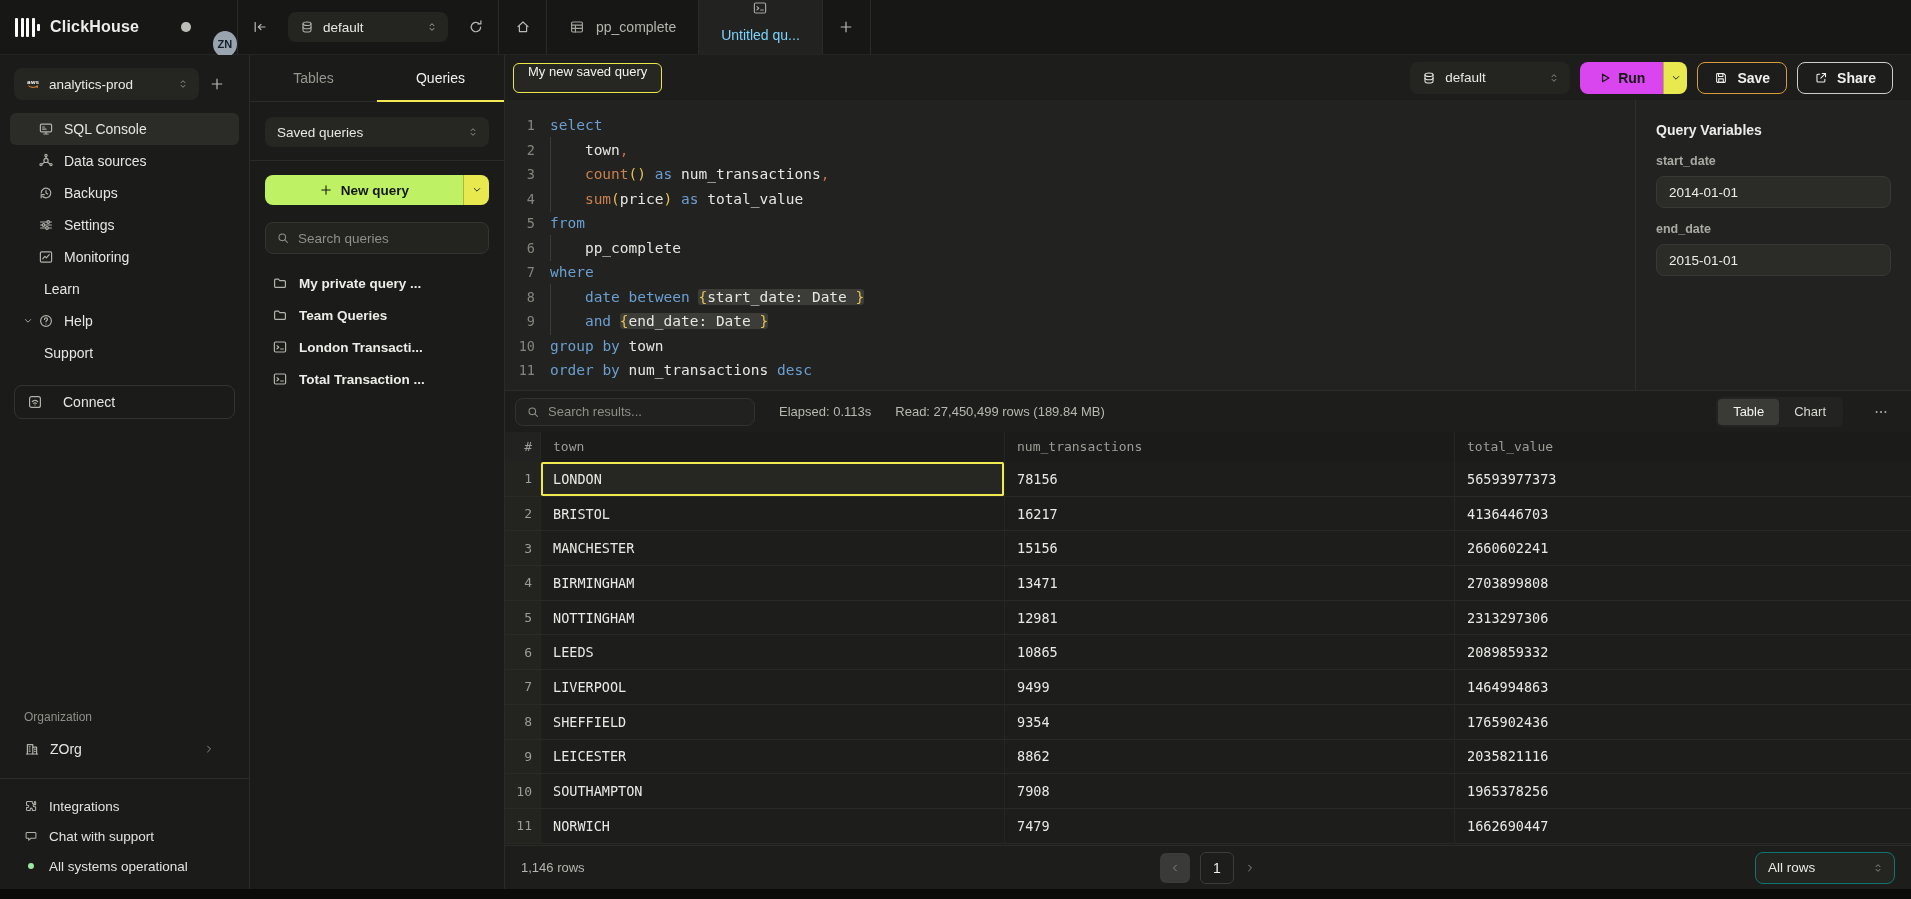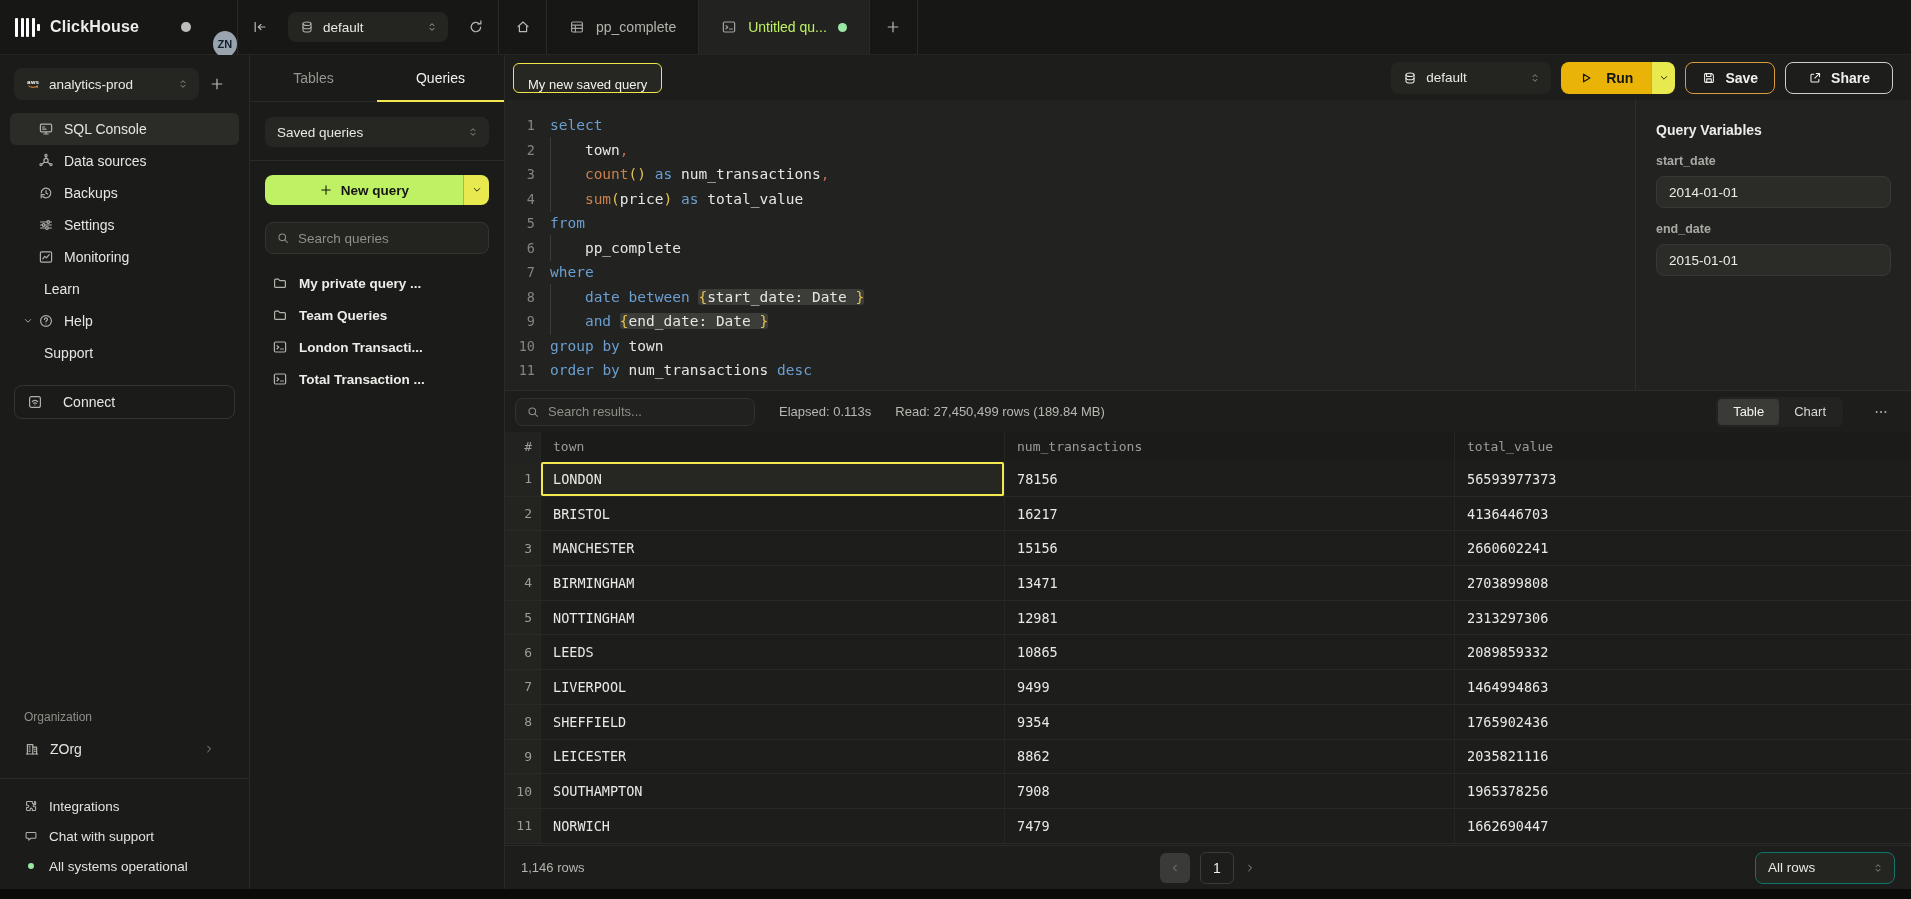--- a/index.html
+++ b/index.html
@@ -27,21 +27,21 @@
   .icon-btn { width:44px; display:flex; align-items:center; justify-content:center; color:#B9B9B4; cursor:pointer; background:none; border:none; }
   .tb-sep { width:1px; background:#2a2a27; }
   .select { display:flex; align-items:center; gap:9px; background:#242421; border-radius:8px; height:30px;
             padding:0 10px 0 12px; cursor:pointer; color:#E8E8E4; font-size:13.5px; }
   .select .chev { margin-left:auto; color:#96968f; }
   .db-select { width:160px; align-self:center; margin:0 6px; }
   .db-select .ic { color:#b3b3ad; }
   .top-tab { display:flex; align-items:center; gap:11px; padding:0 22px; font-size:14px; color:#B4B4AF;
              border-right:1px solid #2a2a27; cursor:pointer; }
   .top-tab .ic { color:#a3a39d; }
-  .top-tab.active { background:#222220; color:#bef264; }
+  .top-tab.active { background:#222220; color:#7dd3fc;flex-direction:column; }
   .tab-dot { width:9px; height:9px; border-radius:50%; background:#9BE8A5; }
   .plus-tab { border-right:1px solid #2a2a27; }
 
   
   .sidebar { position:absolute; left:0; top:55px; width:250px; height:834px; background:#1B1B19;
              border-right:1px solid #2a2a27; }
   .ws-row { display:flex; align-items:center; margin:13px 14px 0 14px; }
   .ws-select { flex:1; background:#252522; height:32px; }
   .ws-plus { width:36px; display:flex; justify-content:center; color:#b9b9b4; cursor:pointer; }
   .side-nav { margin-top:13px; }
@@ -87,33 +87,33 @@
                      font-family:"Liberation Sans", sans-serif; }
   .qp-search input::placeholder { color:#8F8F89; }
   .qp-list { margin-top:13px; }
   .q-item { display:flex; align-items:center; gap:11px; height:32px; margin:0 10px; padding-left:12px;
             border-radius:6px; font-size:13.5px; font-weight:600; color:#ECECE8; cursor:pointer; }
   .q-item .ic { color:#b3b3ad; }
 
   
   .main { position:absolute; left:505px; top:55px; width:1406px; height:834px; background:#1D1D1B; }
   .ed-toolbar { display:flex; align-items:center; height:45px; padding:0 18px 0 8px; }
-  .chip { display:flex; align-items:flex-end; height:30px; padding:0 14px; border:1px solid #EDE64B; border-radius:6px;
+  .chip { display:flex; align-items:flex-start; height:30px; padding:0 14px; border:1px solid #EDE64B; border-radius:6px;
           background:#262623; font-size:13px; color:#F0F0ED; cursor:pointer; }
   .ed-right { margin-left:auto; display:flex; align-items:center; gap:10px; }
   .ed-db { width:160px; height:32px; }
   .run { display:flex; height:32px; border-radius:8px; overflow:hidden; cursor:pointer; }
-  .run-main { display:flex; align-items:center; gap:13px; padding:0 18px; background:#eab308; color:#151513;
+  .run-main { display:flex; align-items:center; gap:6px; padding:0 18px; background:#d946ef; color:#151513;
               font-size:14px; font-weight:600; }
   .run-main .ic { color:#151513; }
   .run-caret { width:24px; background:#E7E94E; border-left:1px solid rgba(0,0,0,.22); display:flex; align-items:center;
                justify-content:center; color:#151513; }
   .save-btn { display:flex; align-items:center; gap:9px; height:32px; padding:0 16px; border:1.5px solid #D99B3B;
               border-radius:8px; background:#1D1D1B; color:#F0F0ED; font-size:14px; font-weight:600; cursor:pointer; }
-  .share-btn { display:flex; align-items:center; gap:9px; height:32px; padding:0 22px; border:1px solid #CFCFCA;
+  .share-btn { display:flex; align-items:center; gap:9px; height:32px; padding:0 16px; border:1px solid #CFCFCA;
                border-radius:8px; background:#1D1D1B; color:#F0F0ED; font-size:14px; font-weight:600; cursor:pointer; }
 
   .ed-wrap { position:relative; height:290px; background:#222220; }
   .code { position:absolute; left:0; top:0; right:276px; bottom:0; padding-top:13px; font-family:"DejaVu Sans Mono", monospace;
           font-size:14.5px; line-height:24.5px; cursor:text; }
   .line { display:flex; white-space:pre; }
   .gutter { width:30px; text-align:right; color:#85857F; font-size:13.5px; flex:0 0 auto; }
   .lbody { position:relative; margin-left:15px; }
   .line.ind .lbody { padding-left:4ch; }
   .line.ind .lbody::before { content:""; position:absolute; left:0; top:-1px; bottom:-1px; width:1px; background:#3b3b37; }

